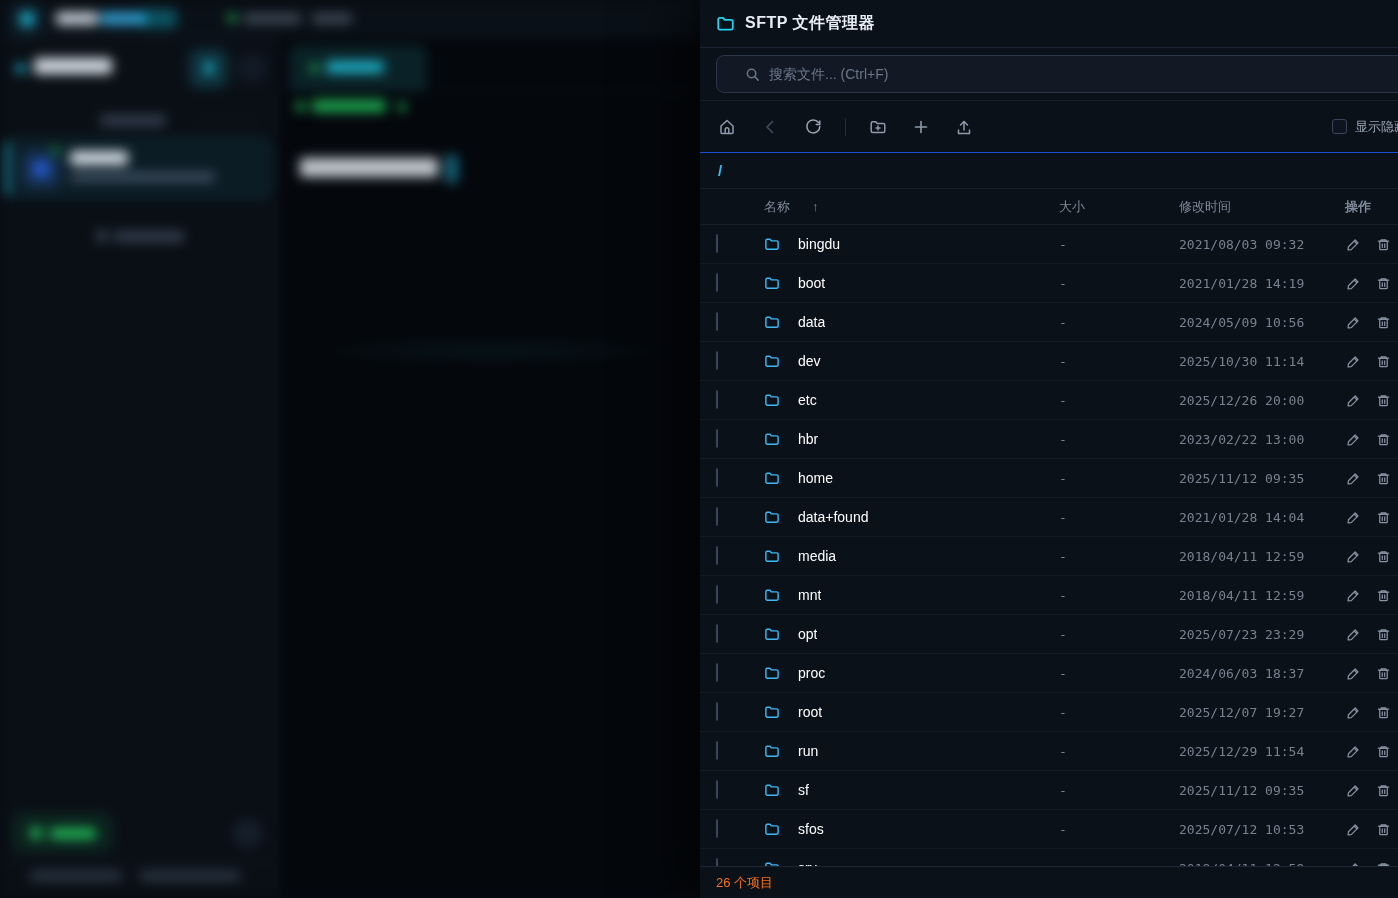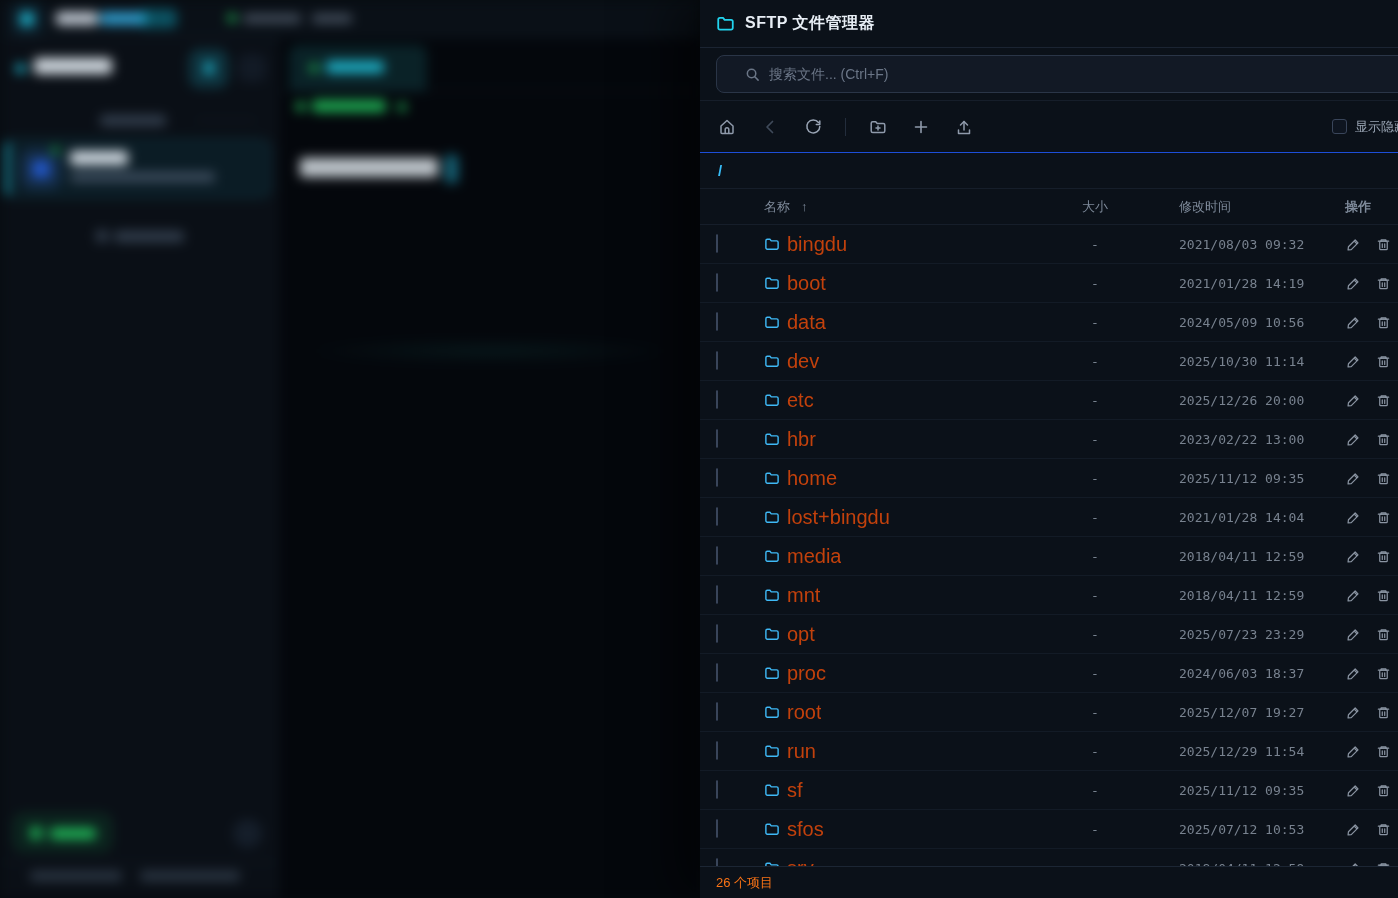--- a/index.html
+++ b/index.html
@@ -40,30 +40,30 @@
   .hidden-toggle { display:flex; align-items:center; gap:8px; cursor:pointer; }
   .checkbox { width:15px; height:15px; border:1.5px solid #39455a; border-radius:3px; background:#0e1520; }
   .hidden-label { font-size:13px; color:#9aa5b4; }
 
   .path-row { flex:0 0 36px; display:flex; align-items:center; padding:0 18px; border-bottom:1px solid #161e2a; }
   .path-text { font-size:15px; font-weight:bold; color:#38bdf8; }
 
   .thead { flex:0 0 36px; display:flex; align-items:center; padding:0 16px;
     border-bottom:1px solid #161e2a; font-size:13px; color:#7e8a9a; }
   .c-check { width:16px; margin-right:32px; flex:0 0 16px; }
-  .c-name { flex:1; display:flex; align-items:center; gap:7px; min-width:0; }
-  .c-size { width:72px; flex:0 0 72px; text-align:center; }
+  .c-name { flex:1; display:flex; align-items:center; gap:18px; min-width:0; }
+  .c-size { width:72px; flex:0 0 72px; text-align:left; }
   .c-date { width:150px; flex:0 0 150px; margin-left:48px; }
   .c-actions { width:104px; flex:0 0 104px; padding-left:16px; display:flex; align-items:center; gap:14px;font-weight:bold; }
   .sort-arrow { margin-left:4px; }
 
   .file-list { flex:1 1 auto; overflow:hidden; position:relative; }
   .file-row { height:39px; display:flex; align-items:center; padding:0 16px;
     border-bottom:1px solid #131b26; }
-  .file-name { color:#c2410c; font-size:20px; white-space:nowrap; overflow:hidden; text-overflow:ellipsis; cursor:pointer; }
+  .file-name { color:#ffffff; font-size:14px; white-space:nowrap; overflow:hidden; text-overflow:ellipsis; cursor:pointer; }
   .mono { font-family:"DejaVu Sans Mono", monospace; font-size:13px; color:#78828f; }
   .action-btn { width:16px; height:16px; display:flex; align-items:center; justify-content:center; cursor:pointer; }
 
   .panel-footer { flex:0 0 32px; display:flex; align-items:center; padding:0 16px;
     border-top:1px solid #1c2634; background:#0b1119; font-size:13px; color:#f97316; }
 
   .scrollbar-track { position:absolute; right:2px; top:188px; width:6px; height:678px;
     background:rgba(255,255,255,.02); border-radius:3px; }
   .scrollbar-thumb { position:absolute; right:2px; top:190px; width:6px; height:400px;
     background:#333e4e; border-radius:3px; }
@@ -431,21 +431,21 @@
   </div>
 
   <div class="file-row">
     <span class="c-check"><span class="checkbox"></span></span>
     <span class="c-name">
       <span class="icon">
         <svg width="16" height="16" viewBox="0 0 17 17" fill="none" stroke="#3fb9f6" stroke-width="1.5" stroke-linejoin="round">
           <path d="M2 5a1.5 1.5 0 0 1 1.5-1.5h2.8l1.4 1.7h5.8A1.5 1.5 0 0 1 15 6.7v5.8a1.5 1.5 0 0 1-1.5 1.5h-10A1.5 1.5 0 0 1 2 12.5z"></path>
         </svg>
       </span>
-      <span class="file-name">lost+bingdu</span>
+      <span class="file-name">data+found</span>
     </span>
     <span class="c-size mono">-</span>
     <span class="c-date mono">2021/01/28 14:04</span>
     <span class="c-actions">
       <span class="action-btn">
         <svg width="15" height="15" viewBox="0 0 16 16" fill="none" stroke="#8b95a3" stroke-width="1.3" stroke-linejoin="round">
           <path d="M3 13.3V16h-1.5z" transform="scale(0)"></path>
           <path d="M9.8 3.2l3 3L5.6 13.4l-3.4.4.4-3.4zM8.7 4.3l3 3"></path>
         </svg>
       </span>

